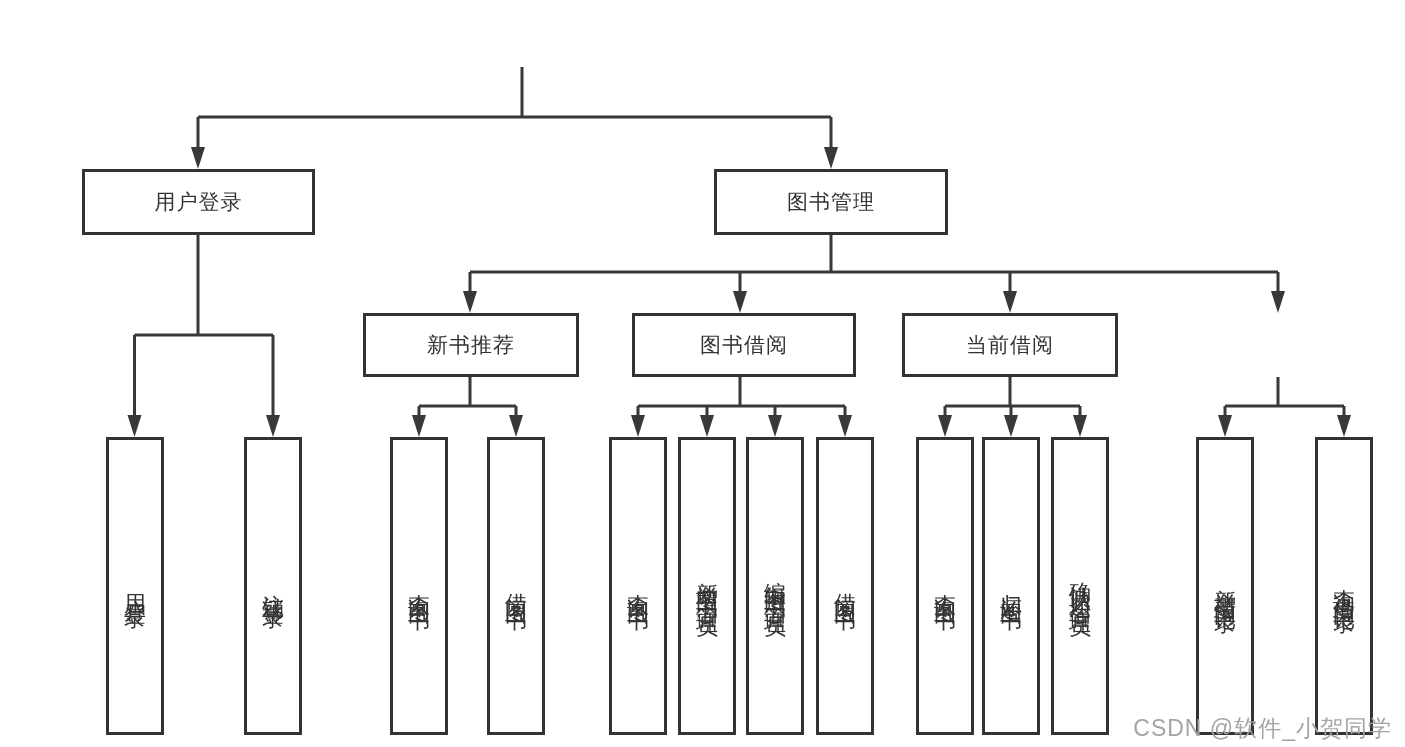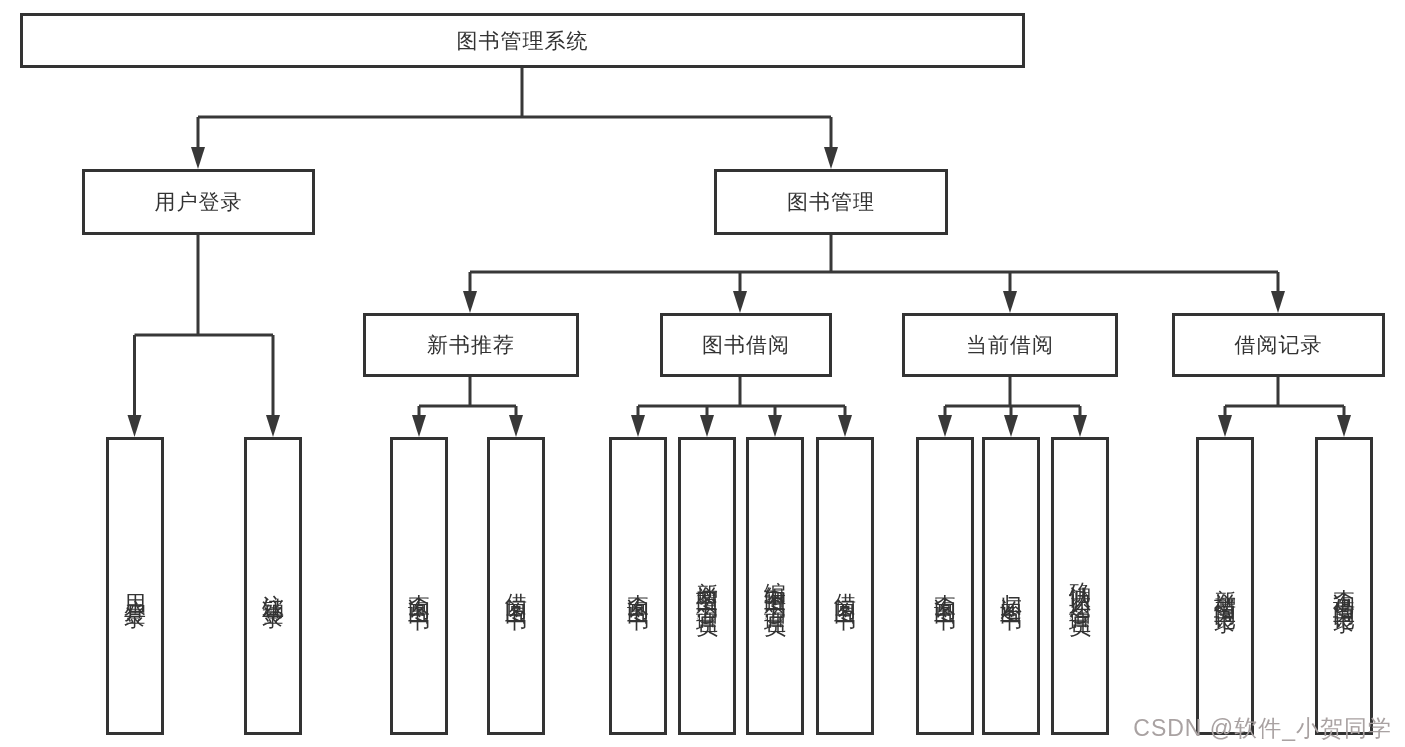--- a/index.html
+++ b/index.html
@@ -81,42 +81,36 @@
     <polygon points="700,415 714,415 707,437"></polygon>
     <polygon points="768,415 782,415 775,437"></polygon>
     <polygon points="838,415 852,415 845,437"></polygon>
     <polygon points="938,415 952,415 945,437"></polygon>
     <polygon points="1004,415 1018,415 1011,437"></polygon>
     <polygon points="1073,415 1087,415 1080,437"></polygon>
     <polygon points="1218,415 1232,415 1225,437"></polygon>
     <polygon points="1337,415 1351,415 1344,437"></polygon>
   </svg>
 
-  <div class="node hbox" style="left:20px;top:13px;width:1005px;height:55px;">
-    <span>图书管理系统</span>
-  </div>
 
   <div class="node hbox" style="left:82px;top:169px;width:233px;height:66px;">
     <span>用户登录</span>
   </div>
   <div class="node hbox" style="left:363px;top:313px;width:216px;height:64px;">
     <span>新书推荐</span>
   </div>
 
   <div class="node hbox" style="left:714px;top:169px;width:234px;height:66px;">
     <span>图书管理</span>
   </div>
-  <div class="node hbox" style="left:660px;top:313px;width:172px;height:64px;align-items:center;">
+  <div class="node hbox" style="left:632px;top:313px;width:224px;height:64px;align-items:center;">
     <span>图书借阅</span>
   </div>
   <div class="node hbox" style="left:902px;top:313px;width:216px;height:64px;font-family:Liberation Serif, serif;">
     <span>当前借阅</span>
-  </div>
-  <div class="node hbox" style="left:1172px;top:313px;width:213px;height:64px;">
-    <span>借阅记录</span>
   </div>
 
   <div class="node vbox" style="left:106px;top:437px;width:58px;height:298px;">
     <span>用户登录</span>
   </div>
   <div class="node vbox" style="left:244px;top:437px;width:58px;height:298px;">
     <span>注销登录</span>
   </div>
 
   <div class="node vbox" style="left:390px;top:437px;width:58px;height:298px;">

